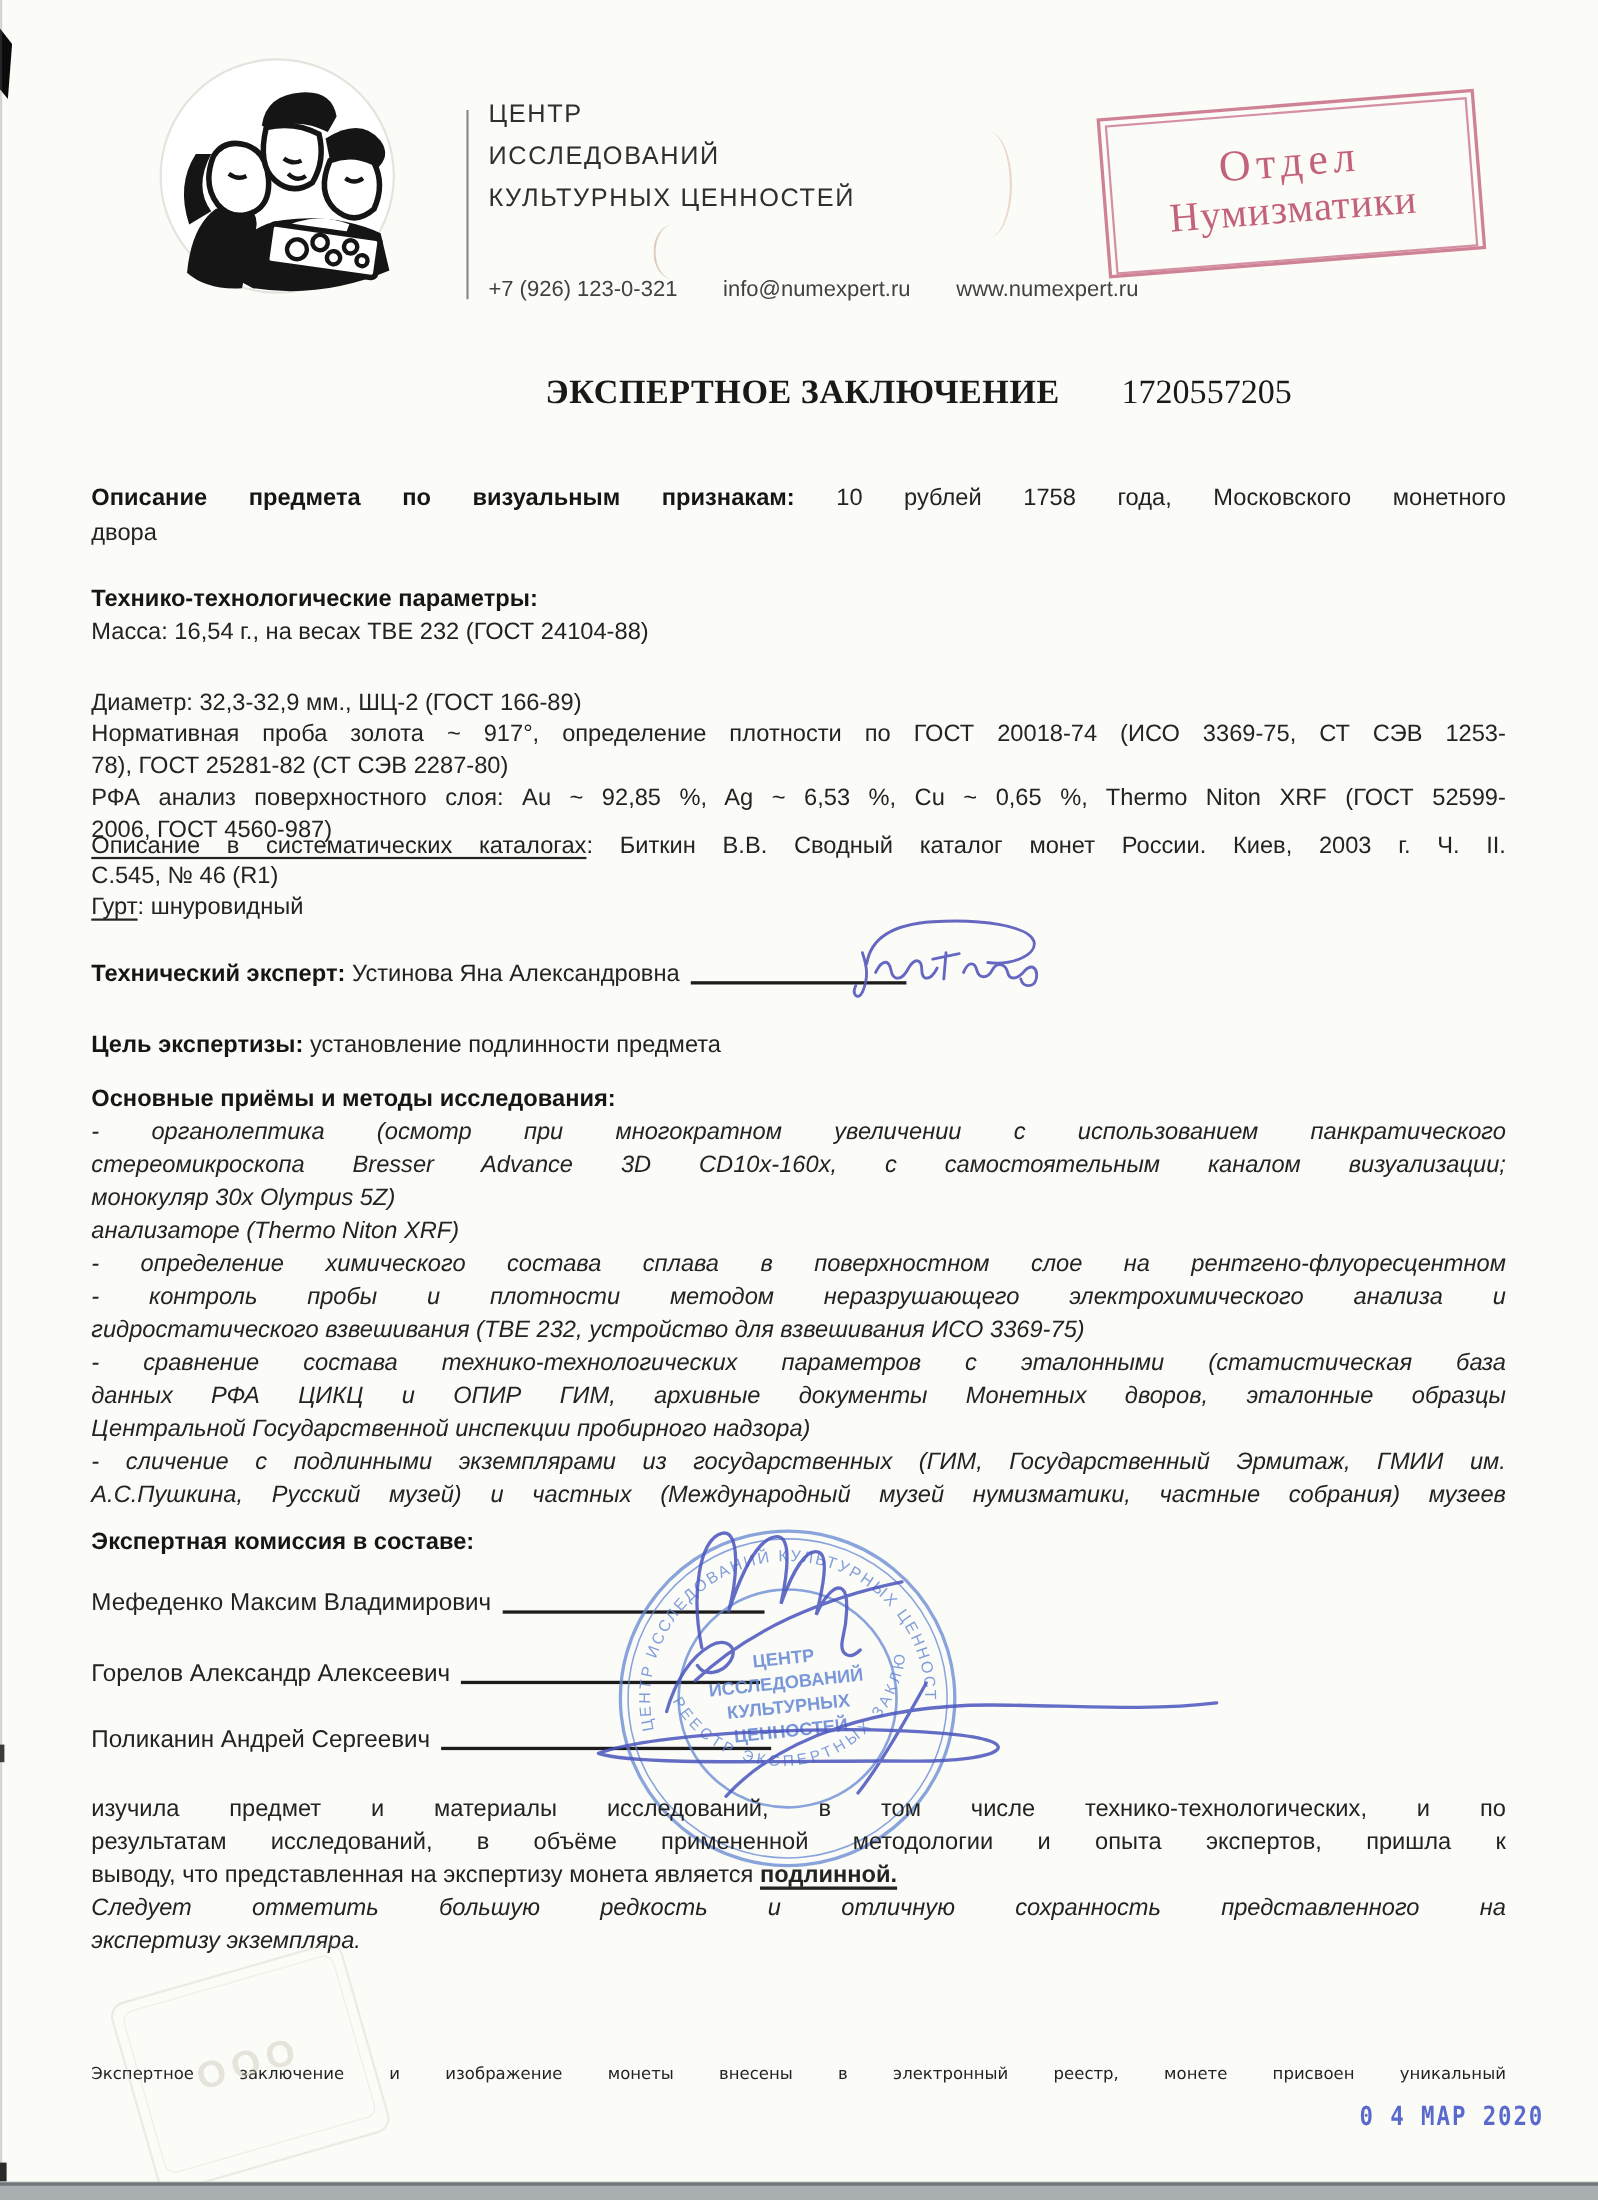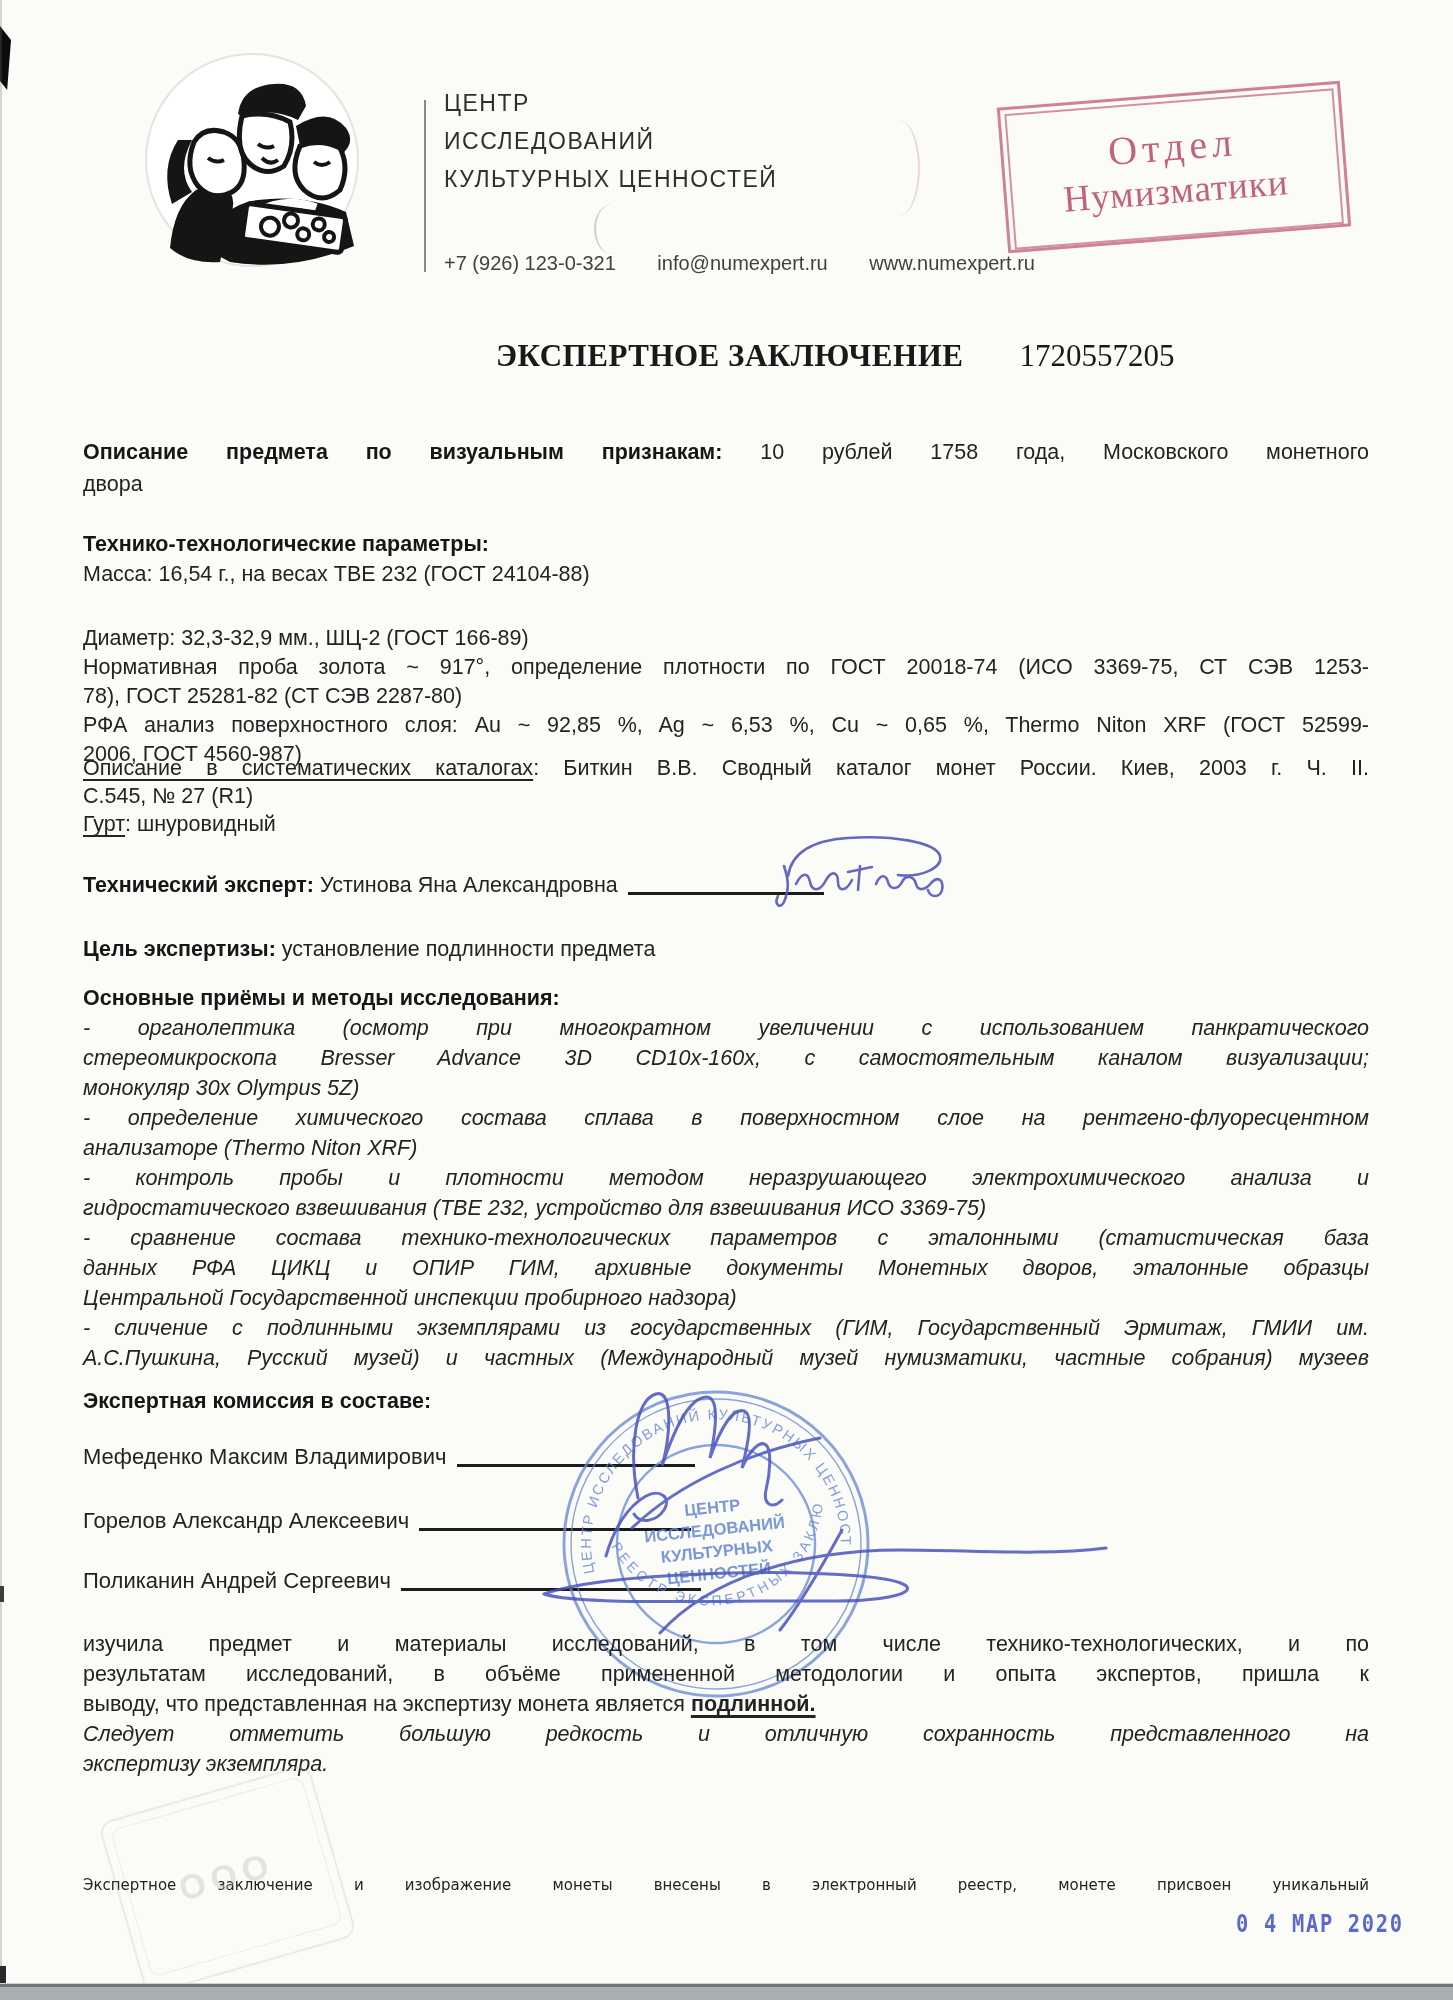--- a/index.html
+++ b/index.html
@@ -124,21 +124,21 @@
     <div class="ln" style="line-height:29px;">Масса: 16,54 г., на весах ТВЕ 232 (ГОСТ 24104-88)</div>
     <div class="ln" style="line-height:29px;margin-top:35px;">Диаметр: 32,3-32,9 мм., ШЦ-2 (ГОСТ 166-89)</div>
     <div class="ln jl" style="line-height:29px;">Нормативная проба золота ~ 917°, определение плотности по ГОСТ 20018-74 (ИСО 3369-75, СТ СЭВ 1253-</div>
     <div class="ln" style="line-height:29px;">78),  ГОСТ 25281-82 (СТ СЭВ 2287-80)</div>
     <div class="ln jl" style="line-height:29px;">РФА анализ поверхностного слоя: Au ~ 92,85 %, Ag ~ 6,53 %, Cu ~ 0,65 %, Thermo Niton XRF (ГОСТ 52599-</div>
     <div class="ln" style="line-height:29px;">2006, ГОСТ 4560-987)</div>
   </div>
 
   <div class="para lh28" style="top:754px;">
     <div class="ln jl"><span class="u">Описание в систематических каталогах</span><span>: Биткин В.В. Сводный каталог монет России. Киев, 2003 г. Ч. II.</span></div>
-    <div class="ln">С.545, № 27 (R1)</div>
+    <div class="ln">С.545, № 46 (R1)</div>
     <div class="ln"><span class="u">Гурт</span><span>: шнуровидный</span></div>
   </div>
 
   <div class="para" style="top:869px;">
     <div class="ln" style="line-height:32px;"><b class="hd">Технический эксперт:</b><span> Устинова Яна Александровна</span><span class="sigline" style="width:196px;"></span></div>
   </div>
   <svg style="left:772px;top:832px;" width="190" height="80" viewBox="0 0 190 80">
     <g stroke="#5558bb" stroke-width="2.6" fill="none" stroke-linecap="round" opacity=".9">
       <path d="M16 44 C20 18 44 8 76 6 C120 3 164 10 168 24 C171 36 148 46 126 43"></path>
       <path d="M12 34 C16 46 18 56 12 70 C8 78 2 72 6 64"></path>
@@ -150,22 +150,22 @@
 
   <div class="para" style="top:933px;">
     <div class="ln" style="line-height:32px;"><b class="hd">Цель экспертизы:</b><span> установление подлинности предмета</span></div>
   </div>
 
   <div class="para lh30" style="top:983px;">
     <div class="ln hd">Основные приёмы и методы исследования:</div>
     <div class="ln it jl">- органолептика (осмотр при многократном увеличении с использованием панкратического</div>
     <div class="ln it jl">стереомикроскопа Bresser Advance 3D CD10x-160x, с самостоятельным каналом визуализации;</div>
     <div class="ln it">монокуляр 30х Olympus 5Z)</div>
+    <div class="ln it">анализаторе (Thermo Niton XRF)</div>
     <div class="ln it jl">- определение химического состава сплава в поверхностном слое на рентгено-флуоресцентном</div>
-    <div class="ln it">анализаторе (Thermo Niton XRF)</div>
     <div class="ln it jl">- контроль пробы и плотности методом неразрушающего электрохимического анализа и</div>
     <div class="ln it">гидростатического взвешивания (ТВЕ 232, устройство для взвешивания ИСО 3369-75)</div>
     <div class="ln it jl">- сравнение состава технико-технологических параметров с эталонными (статистическая база</div>
     <div class="ln it jl">данных РФА ЦИКЦ и ОПИР ГИМ, архивные документы Монетных дворов, эталонные образцы</div>
     <div class="ln it">Центральной Государственной инспекции пробирного надзора)</div>
     <div class="ln it jl">- сличение с подлинными экземплярами из государственных (ГИМ, Государственный Эрмитаж, ГМИИ им.</div>
     <div class="ln it jl">А.С.Пушкина, Русский музей) и частных (Международный музей нумизматики, частные собрания) музеев</div>
   </div>
 
   <div class="para" style="top:1385px;">

